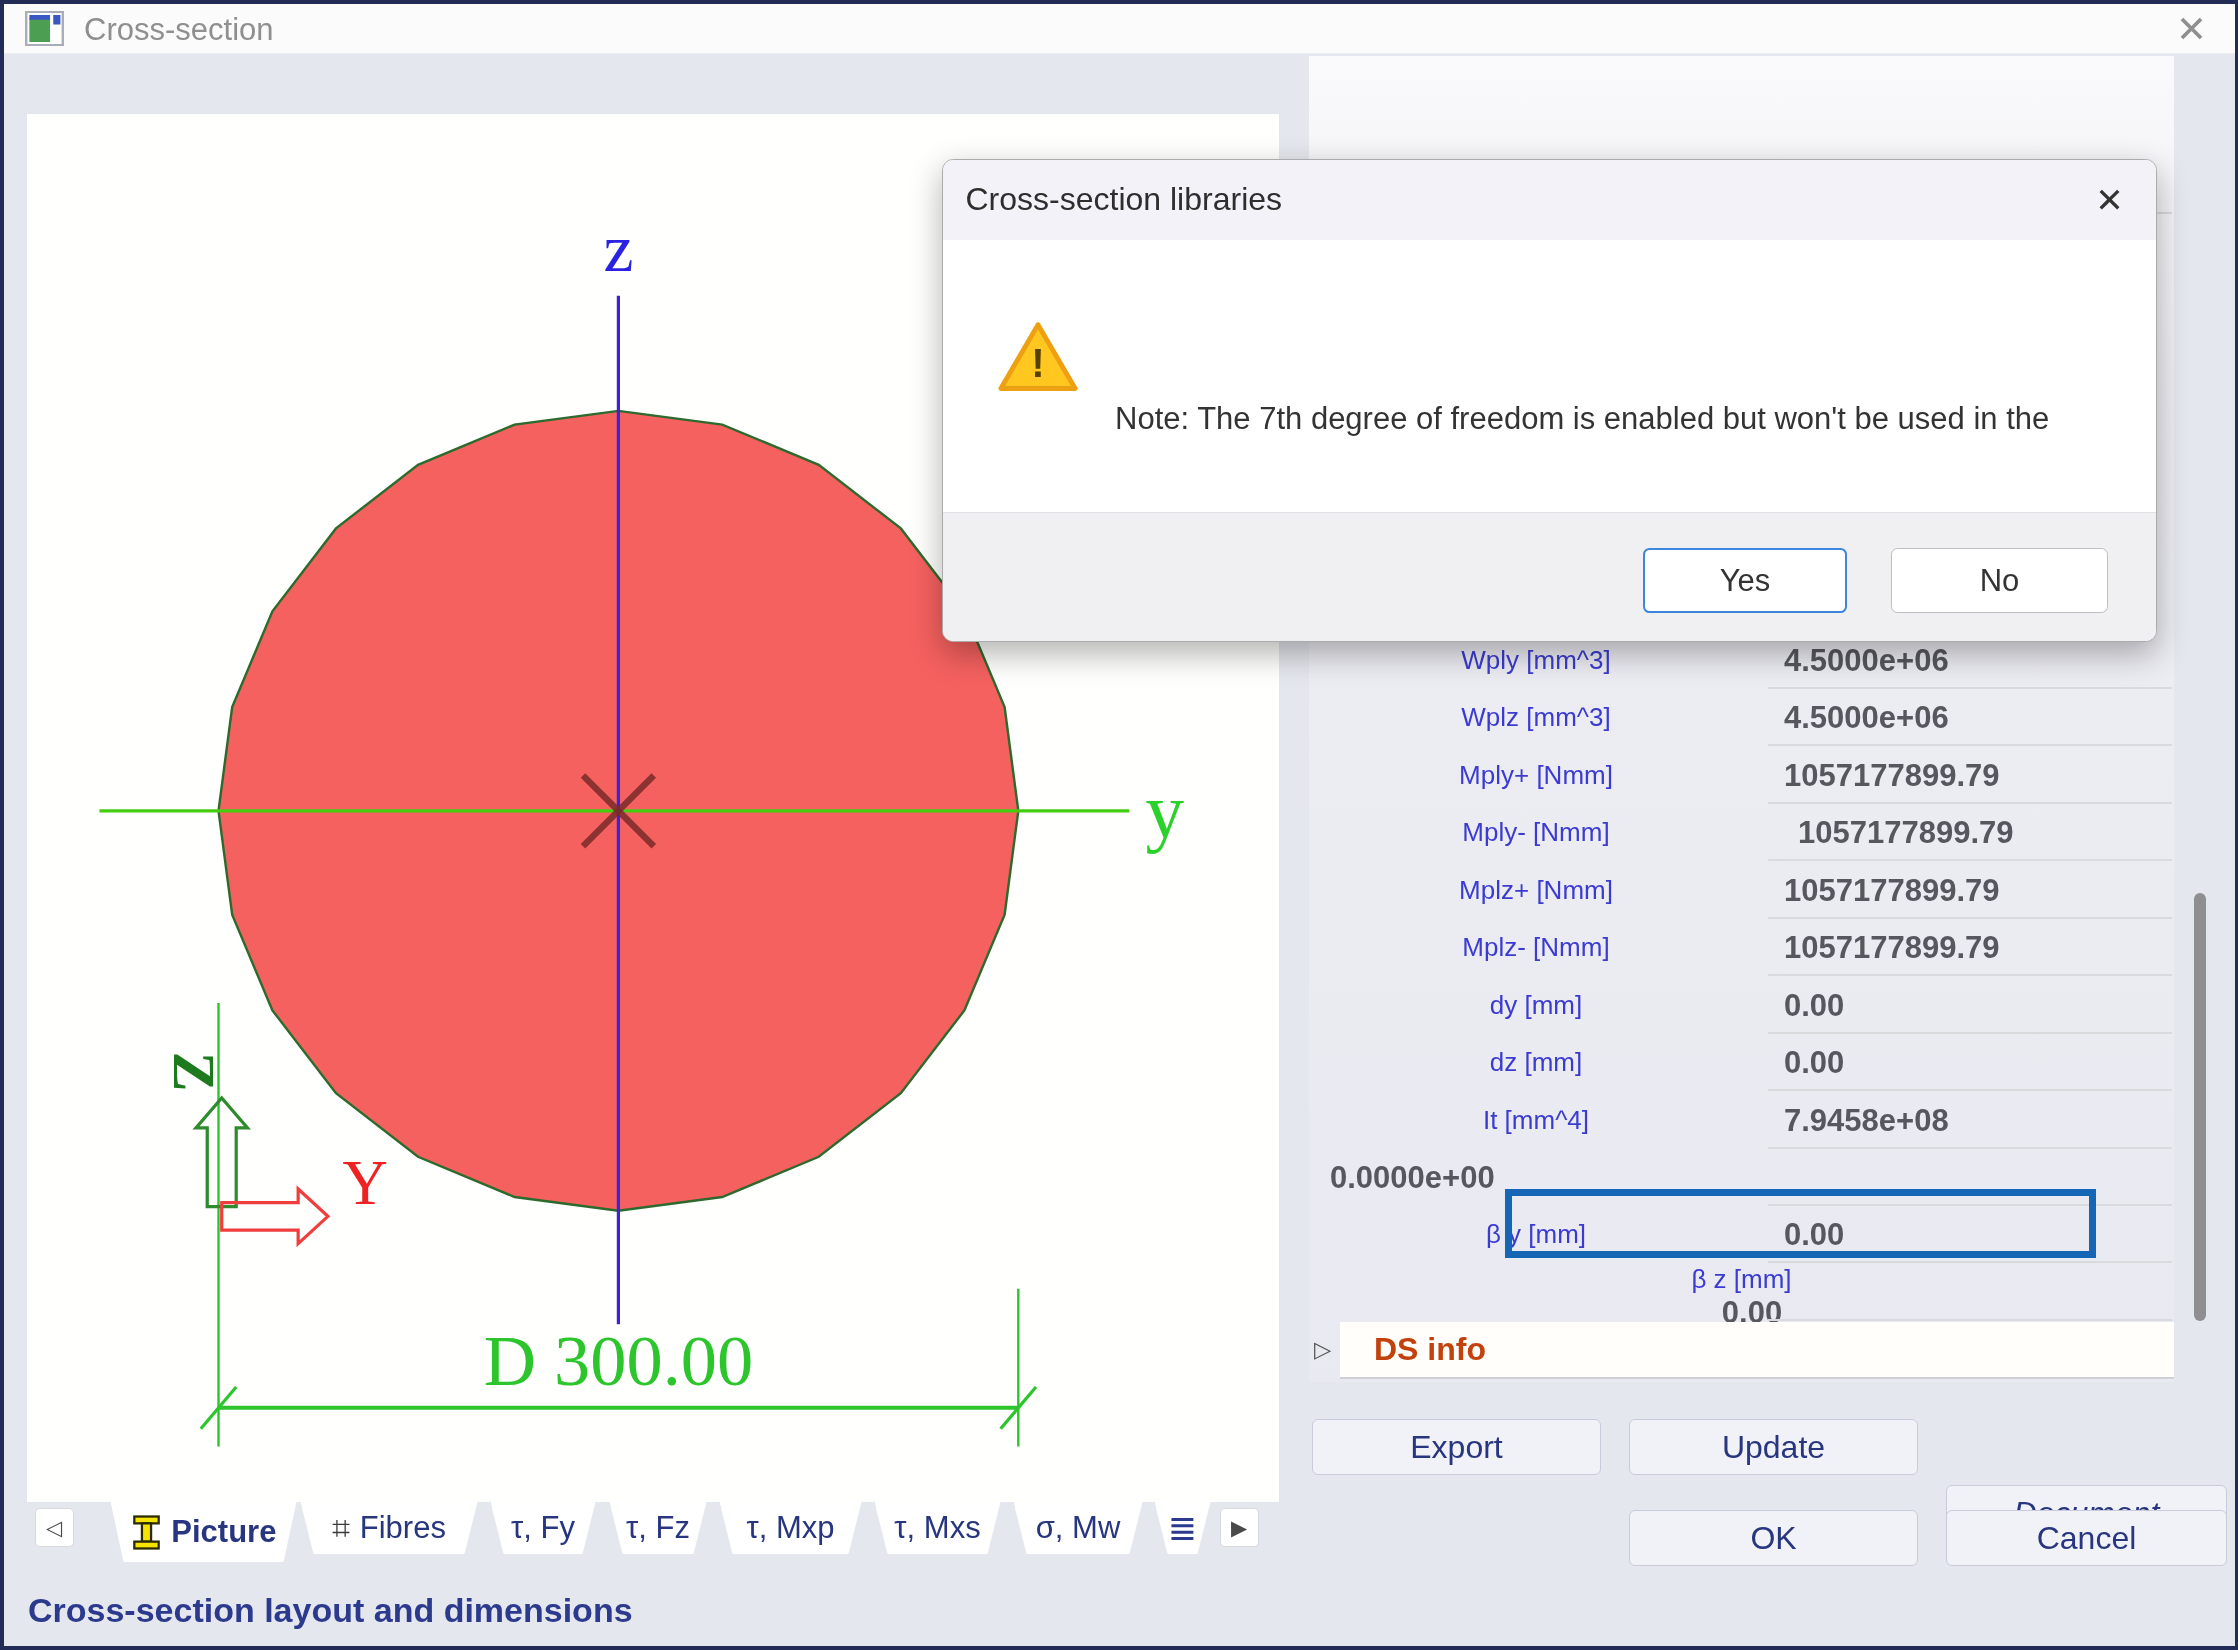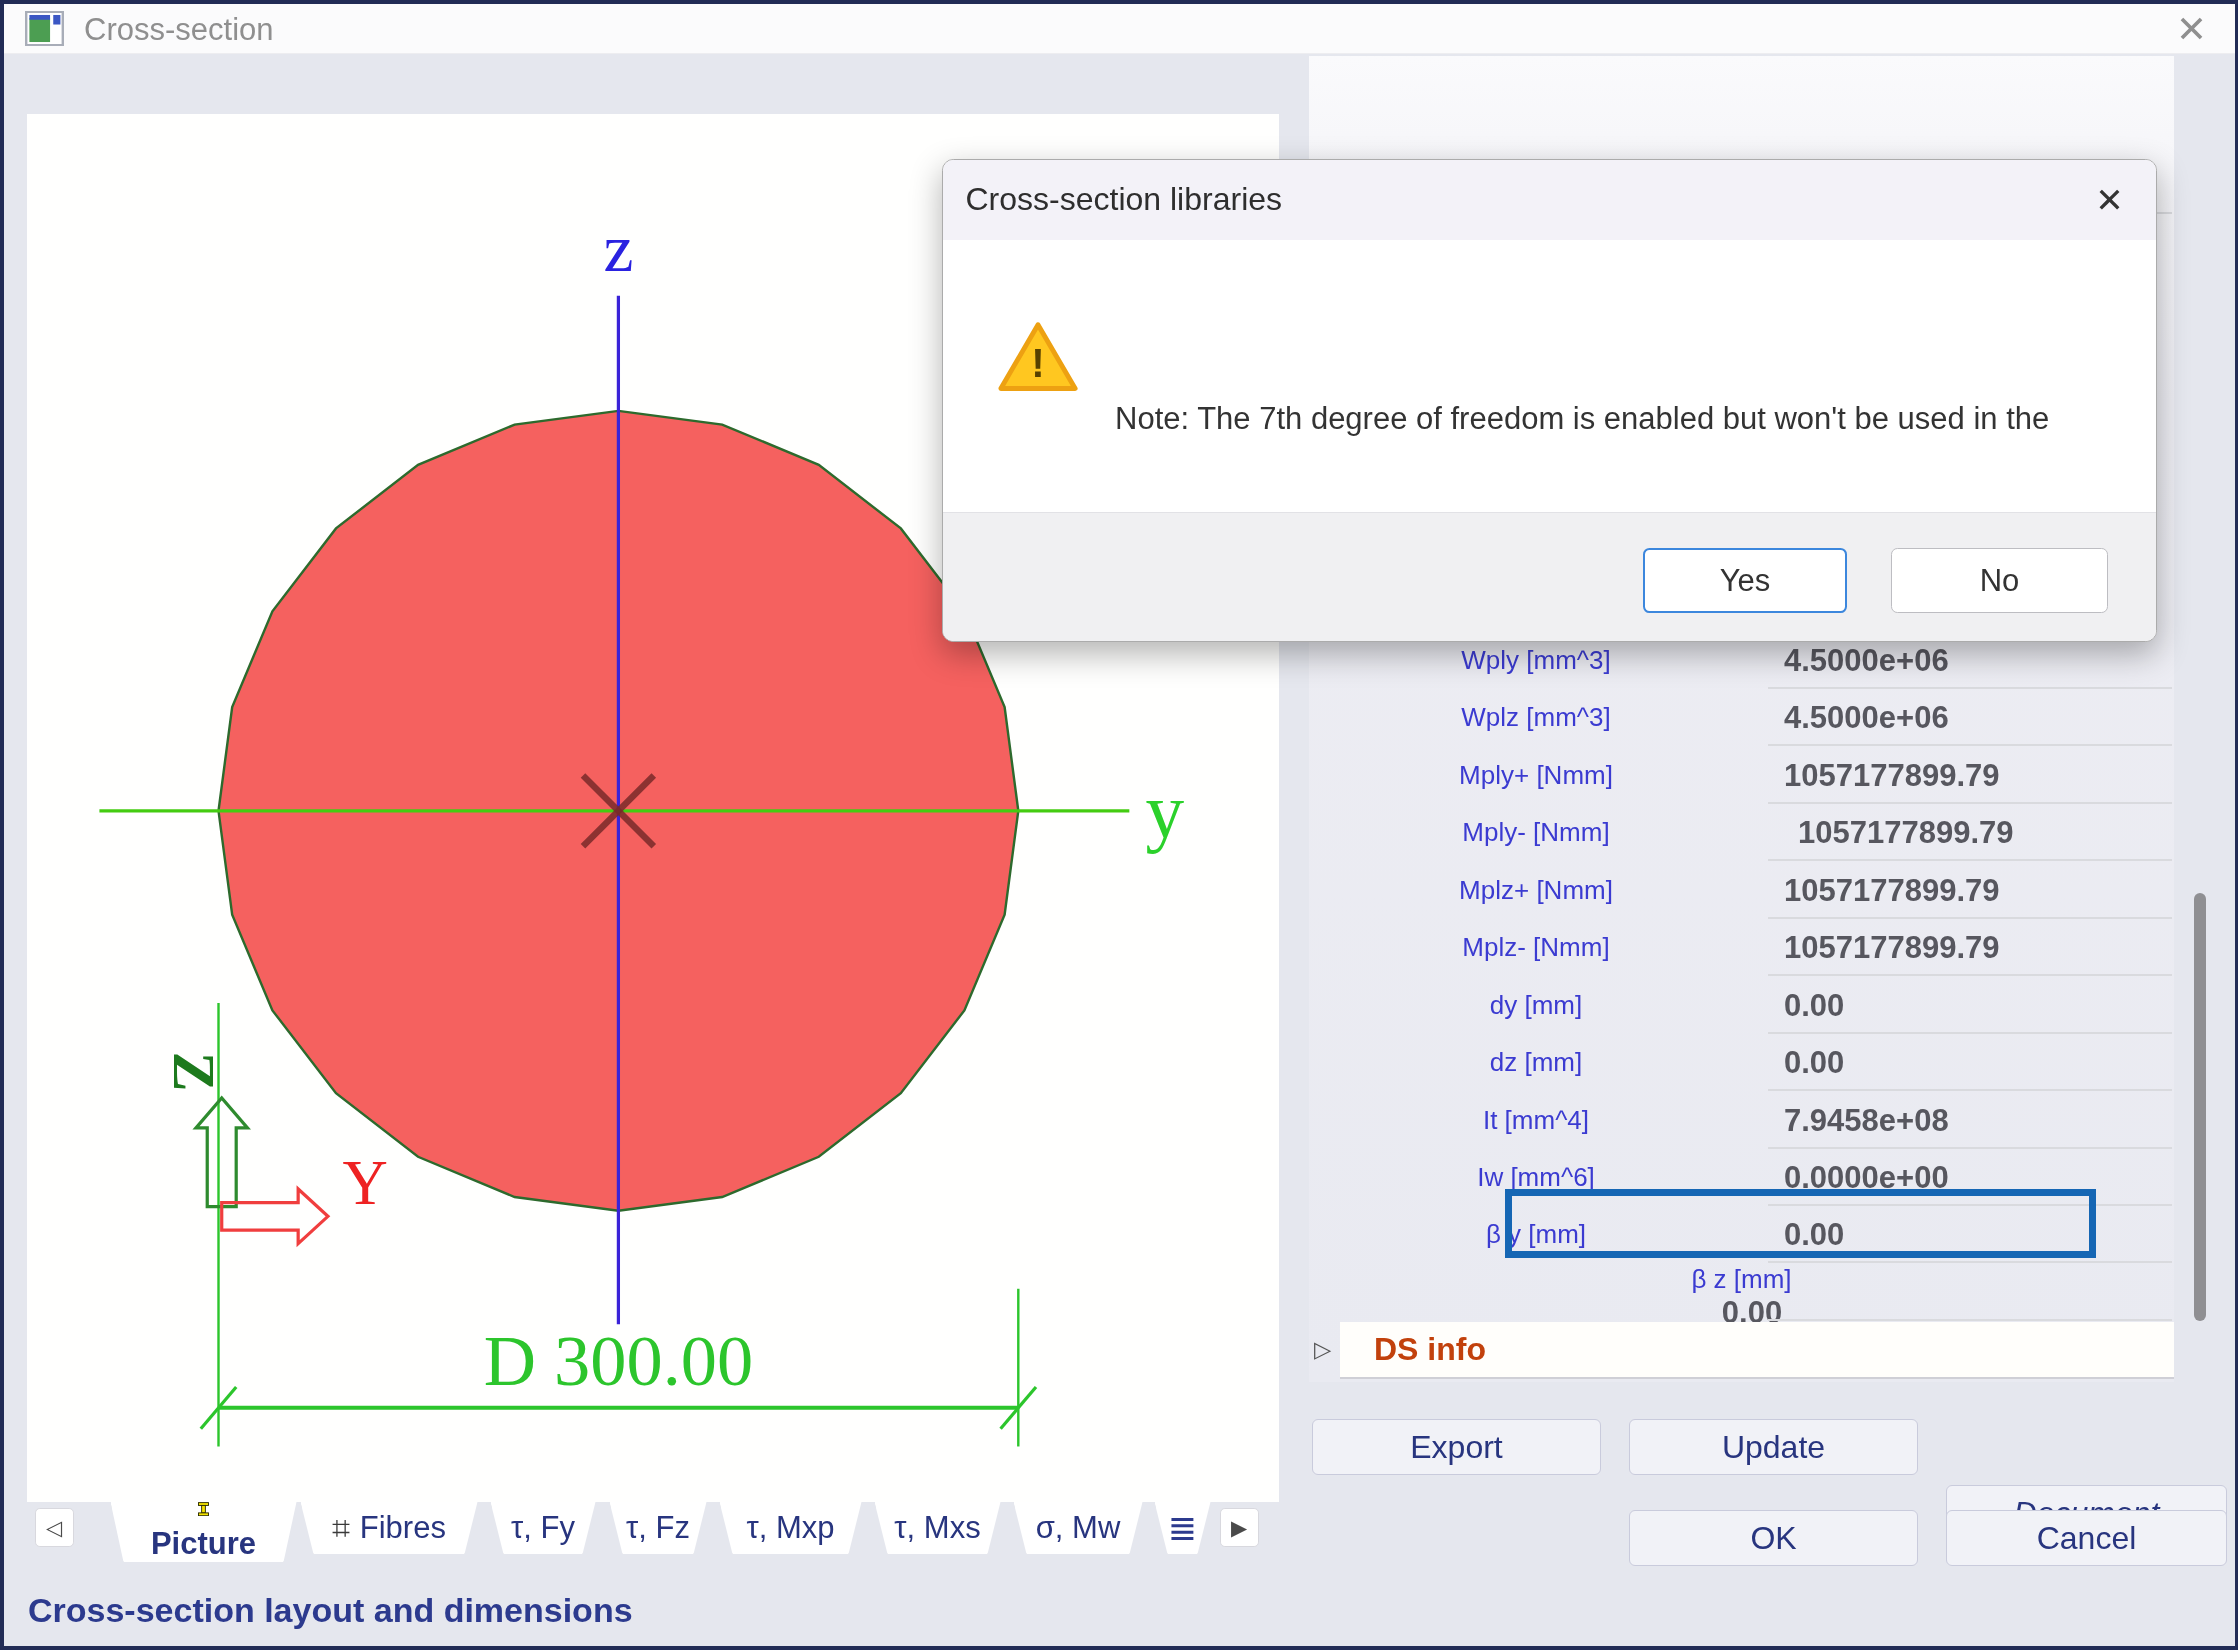--- a/index.html
+++ b/index.html
@@ -104,21 +104,21 @@
 
       <path d="M 252,1495 L 252,1397 L 238,1397 L 270,1360 L 302,1397 L 288,1397 L 288,1495 Z" fill="none" stroke="#2e8b2e" stroke-width="4"></path>
       <path d="M 270,1490 L 365,1490 L 365,1473 L 402,1507 L 365,1541 L 365,1524 L 270,1524 Z" fill="none" stroke="#f03e3e" stroke-width="4"></path>
       <text x="420" y="1492" font-family="Liberation Serif,serif" font-size="78" fill="#ee2222">Y</text>
       <text x="236" y="1352" text-anchor="middle" transform="rotate(90 236 1327)" font-family="Liberation Serif,serif" font-size="74" font-weight="bold" fill="#1d7a1d">Z</text>
     </svg>
   </div>
 
   <div class="tabstrip">
     <div class="tab-scroll" style="left:8px;">◁</div>
-    <div class="tab active" style="left:84px;width:186px;flex-direction:column;">
+    <div class="tab active" style="left:84px;width:186px;">
       <svg width="31" height="35" viewBox="0 0 40 46">
         <g fill="#f5e400" stroke="#2b2b00" stroke-width="3">
           <rect x="4" y="2" width="32" height="9"></rect>
           <rect x="14" y="11" width="12" height="24"></rect>
           <rect x="4" y="35" width="32" height="9"></rect>
         </g>
       </svg>
       <span>Picture</span>
     </div>
     <div class="tab" style="left:274px;width:177px;">
@@ -194,21 +194,20 @@
       <span class="plabel">dz [mm]</span>
       <span class="pvalue">0.00</span>
       <span class="psep"></span>
     </div>
     <div class="prow" style="top:1036px;">
       <span class="plabel">It [mm^4]</span>
       <span class="pvalue">7.9458e+08</span>
       <span class="psep"></span>
     </div>
     <div class="prow" style="top:1093px;">
-      <span class="plabel">Iw [mm^6]</span>
       <span class="pvalue">0.0000e+00</span>
       <span class="psep"></span>
     </div>
     <div class="prow" style="top:1150px;">
       <span class="plabel">β y [mm]</span>
       <span class="pvalue">0.00</span>
       <span class="psep"></span>
     </div>
     <div class="prow" style="top:1208px;flex-direction:column;">
       <span class="plabel">β z [mm]</span>

